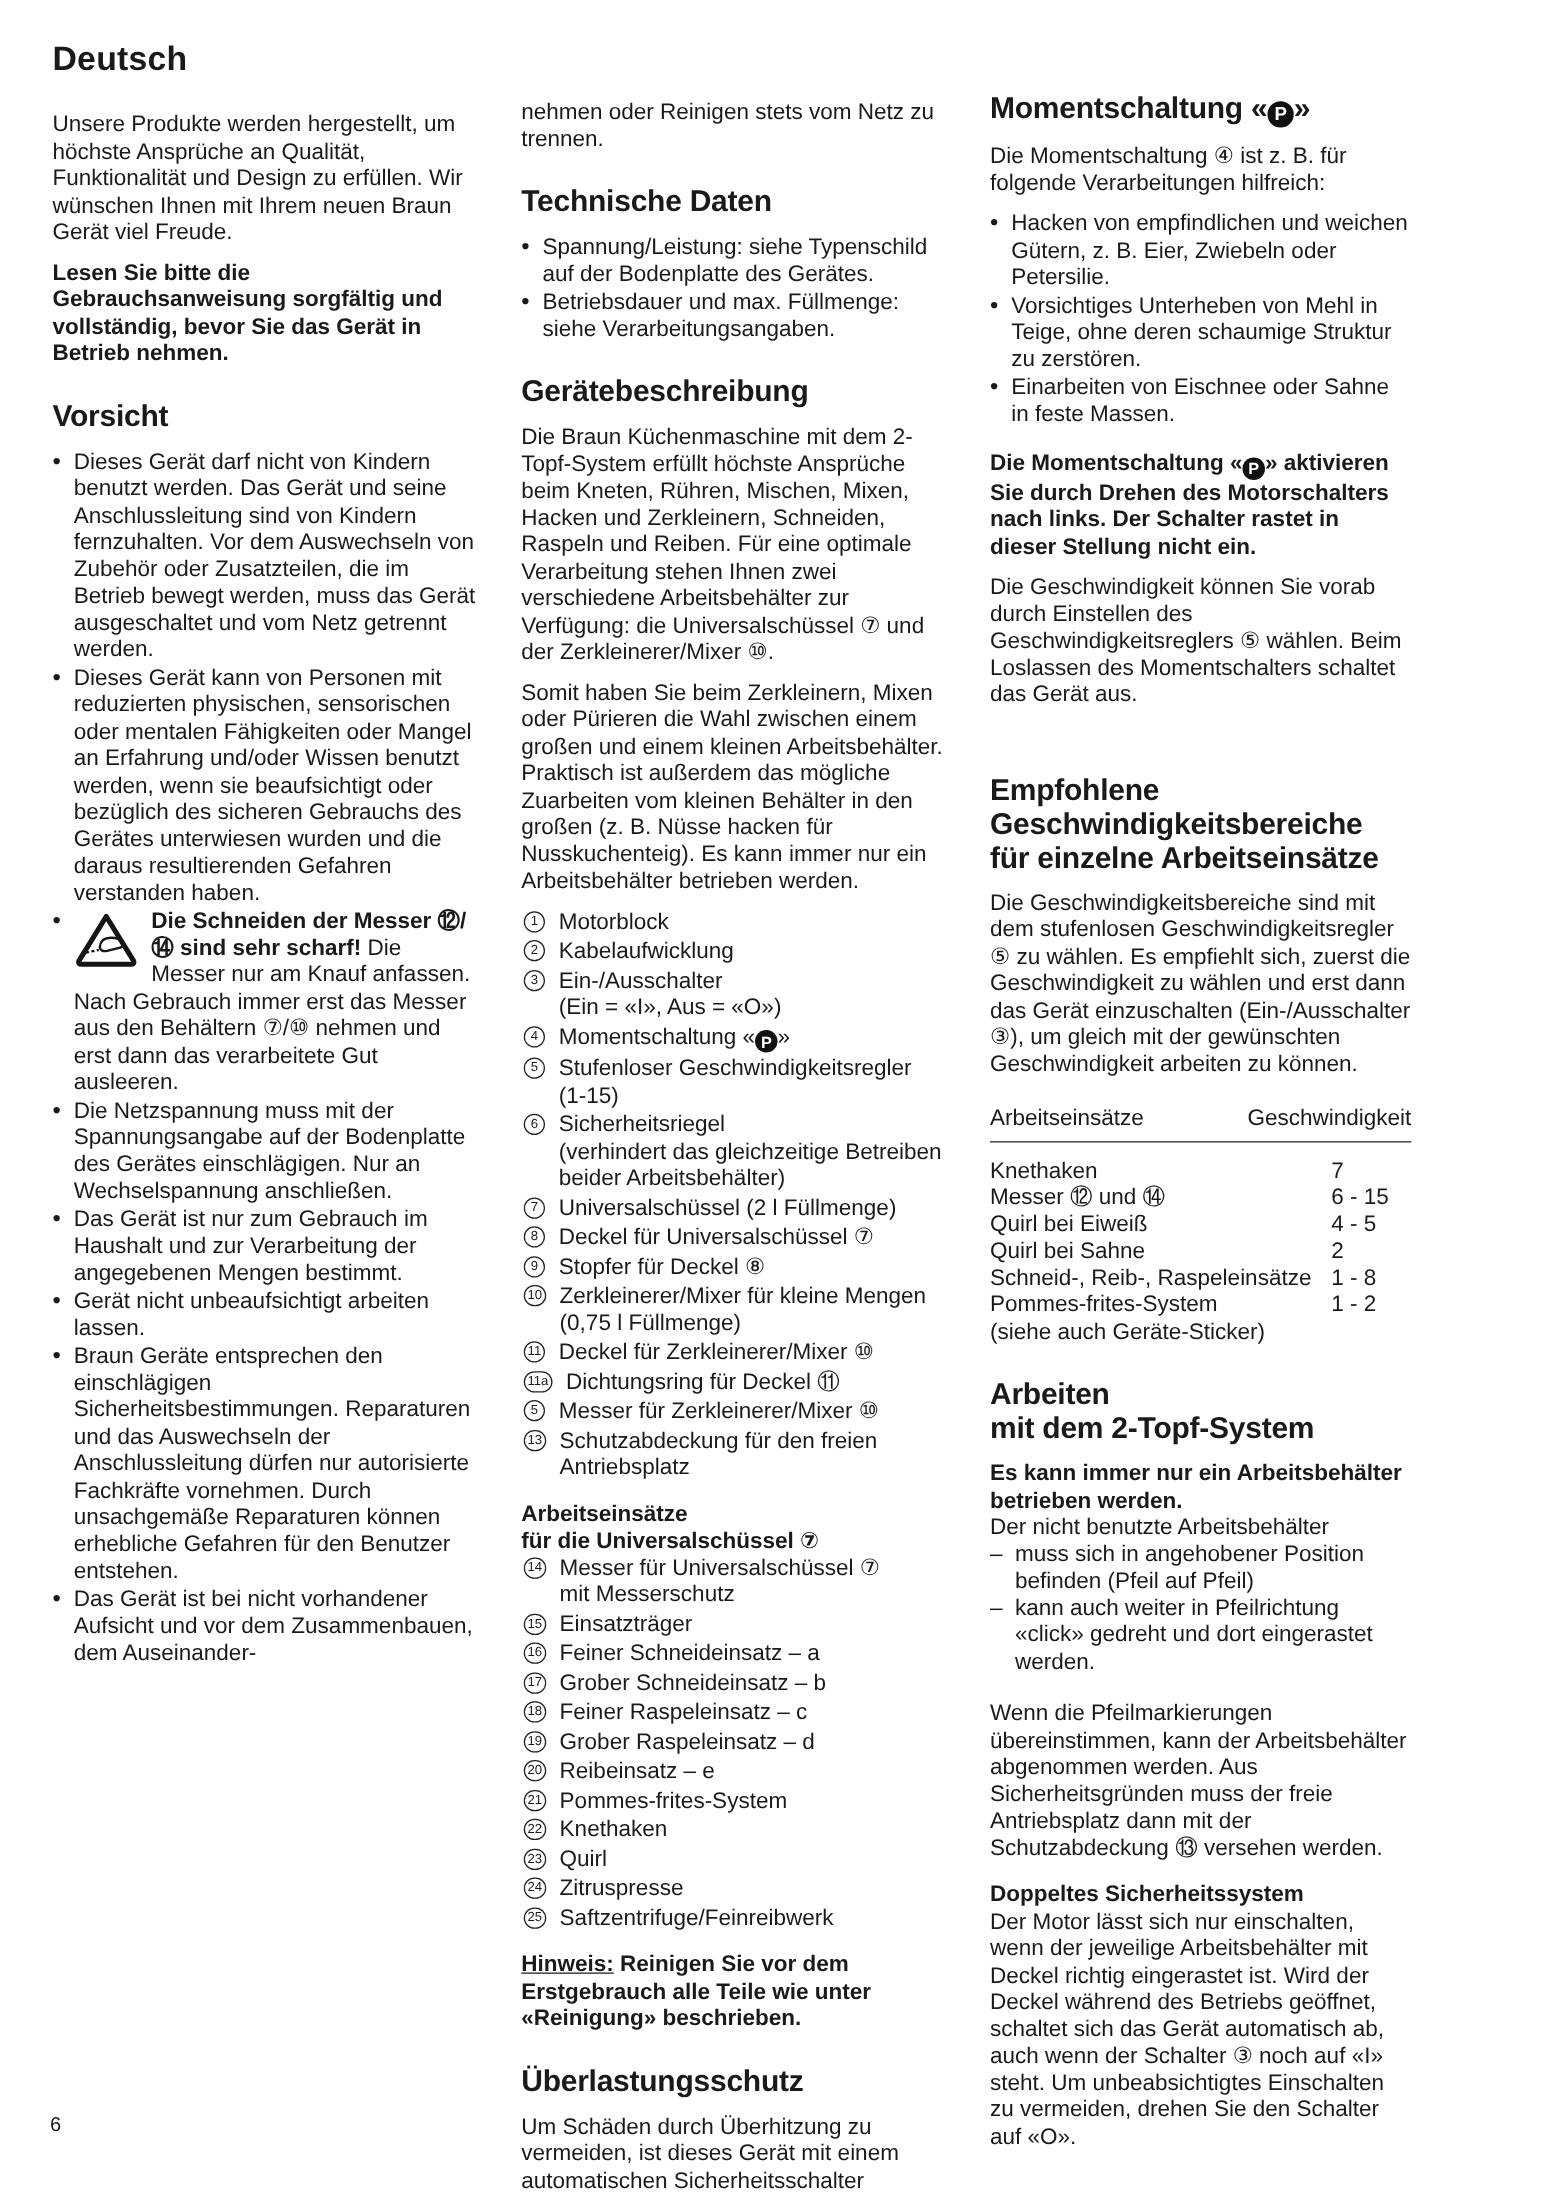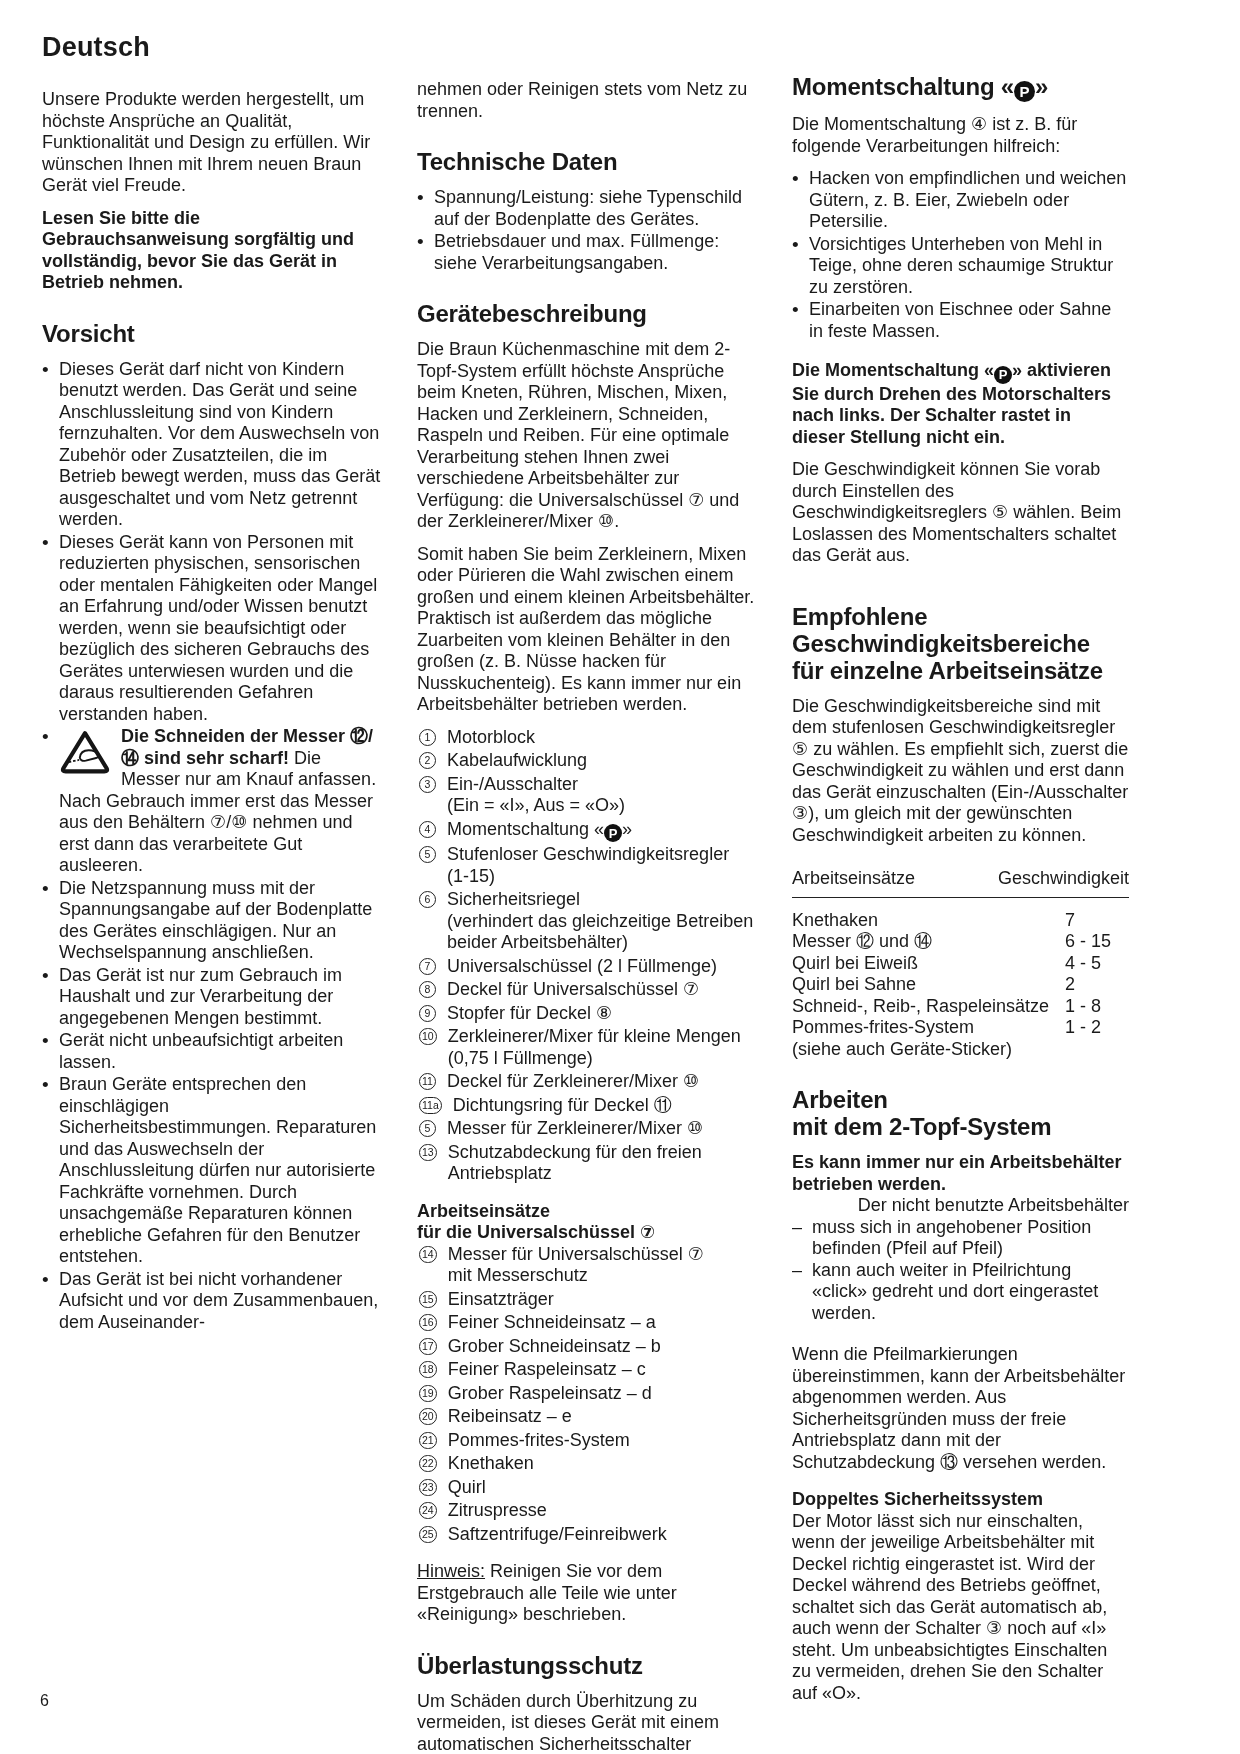--- a/index.html
+++ b/index.html
@@ -46,21 +46,21 @@
   .tbl{margin-top:22px;}
   .thead{display:flex;font-size:18px;line-height:21.5px;}
   .thead .c2{margin-left:auto;}
   .trule{border:none;border-top:1.6px solid #222;margin:7px 0 12px 0;}
   .trow{display:flex;font-size:18px;line-height:21.5px;}
   .trow .tl{flex:1;}
   .trow .tv{width:64px;flex:none;}
   .pagenum{position:absolute;left:40px;top:1692px;font-size:16px;}
   .sp-mid{height:53px;}
   .c3 h2:first-child{margin-top:47px;}
-  .note{margin-top:16px;}
+  .note{margin-top:16px;font-weight:bold;}
 </style>
 </head>
 <body>
 
 <div class="page">
   <div class="cols">
 
     <div class="col c1">
       <h1>Deutsch</h1>
       <p>Unsere Produkte werden hergestellt, um höchste Ansprüche an Qualität, Funktionalität und Design zu erfüllen. Wir wünschen Ihnen mit Ihrem neuen Braun Gerät viel Freude.</p>
@@ -253,21 +253,21 @@
           </li>
         <li>
             <span class="it">Einarbeiten von Eischnee oder Sahne in feste Massen.</span>
           </li>
       </ul>
       <p class="b" style="margin-top:18px;"><span>Die Momentschaltung «</span><span class="pcirc">
             <span>P</span>
           </span><span>» aktivieren Sie durch Drehen des Motorschalters nach links. Der Schalter rastet in dieser Stellung nicht ein.</span></p>
       <p>Die Geschwindigkeit können Sie vorab durch Einstellen des Geschwindigkeitsreglers ⑤ wählen. Beim Loslassen des Momentschalters schaltet das Gerät aus.</p>
 
-      <h2 style="margin-top:36px;">Empfohlene
+      <h2 style="margin-top:52px;">Empfohlene
 Geschwindigkeitsbereiche
 für einzelne Arbeitseinsätze</h2>
       <p>Die Geschwindigkeitsbereiche sind mit dem stufenlosen Geschwindigkeitsregler ⑤ zu wählen. Es empfiehlt sich, zuerst die Geschwindigkeit zu wählen und erst dann das Gerät einzuschalten (Ein-/Ausschalter ③), um gleich mit der gewünschten Geschwindigkeit arbeiten zu können.</p>
 
       <div class="tbl">
         <div class="thead">
           <span class="c1h">Arbeitseinsätze</span>
           <span class="c2">Geschwindigkeit</span>
         </div>
         <hr class="trule">
@@ -297,21 +297,21 @@
           </div>
         <div class="trow">
             <span class="tl">(siehe auch Geräte-Sticker)</span>
             <span class="tv"></span>
           </div>
       </div>
 
       <h2 style="">Arbeiten
 mit dem 2-Topf-System</h2>
       <p class="b" style="margin-bottom:0;">Es kann immer nur ein Arbeitsbehälter betrieben werden.</p>
-      <p style="margin-bottom:0;text-align:right;">Der nicht benutzte Arbeitsbehälter</p>
+      <p style="margin-bottom:0;">Der nicht benutzte Arbeitsbehälter</p>
       <ul class="dash">
         <li>
             <span class="it">muss sich in angehobener Position befinden (Pfeil auf Pfeil)</span>
           </li>
         <li>
             <span class="it">kann auch weiter in Pfeilrichtung «click» gedreht und dort eingerastet werden.</span>
           </li>
       </ul>
       <p style="margin-top:20px;">Wenn die Pfeilmarkierungen übereinstimmen, kann der Arbeitsbehälter abgenommen werden. Aus Sicherheitsgründen muss der freie Antriebsplatz dann mit der Schutzabdeckung ⑬ versehen werden.</p>
 

